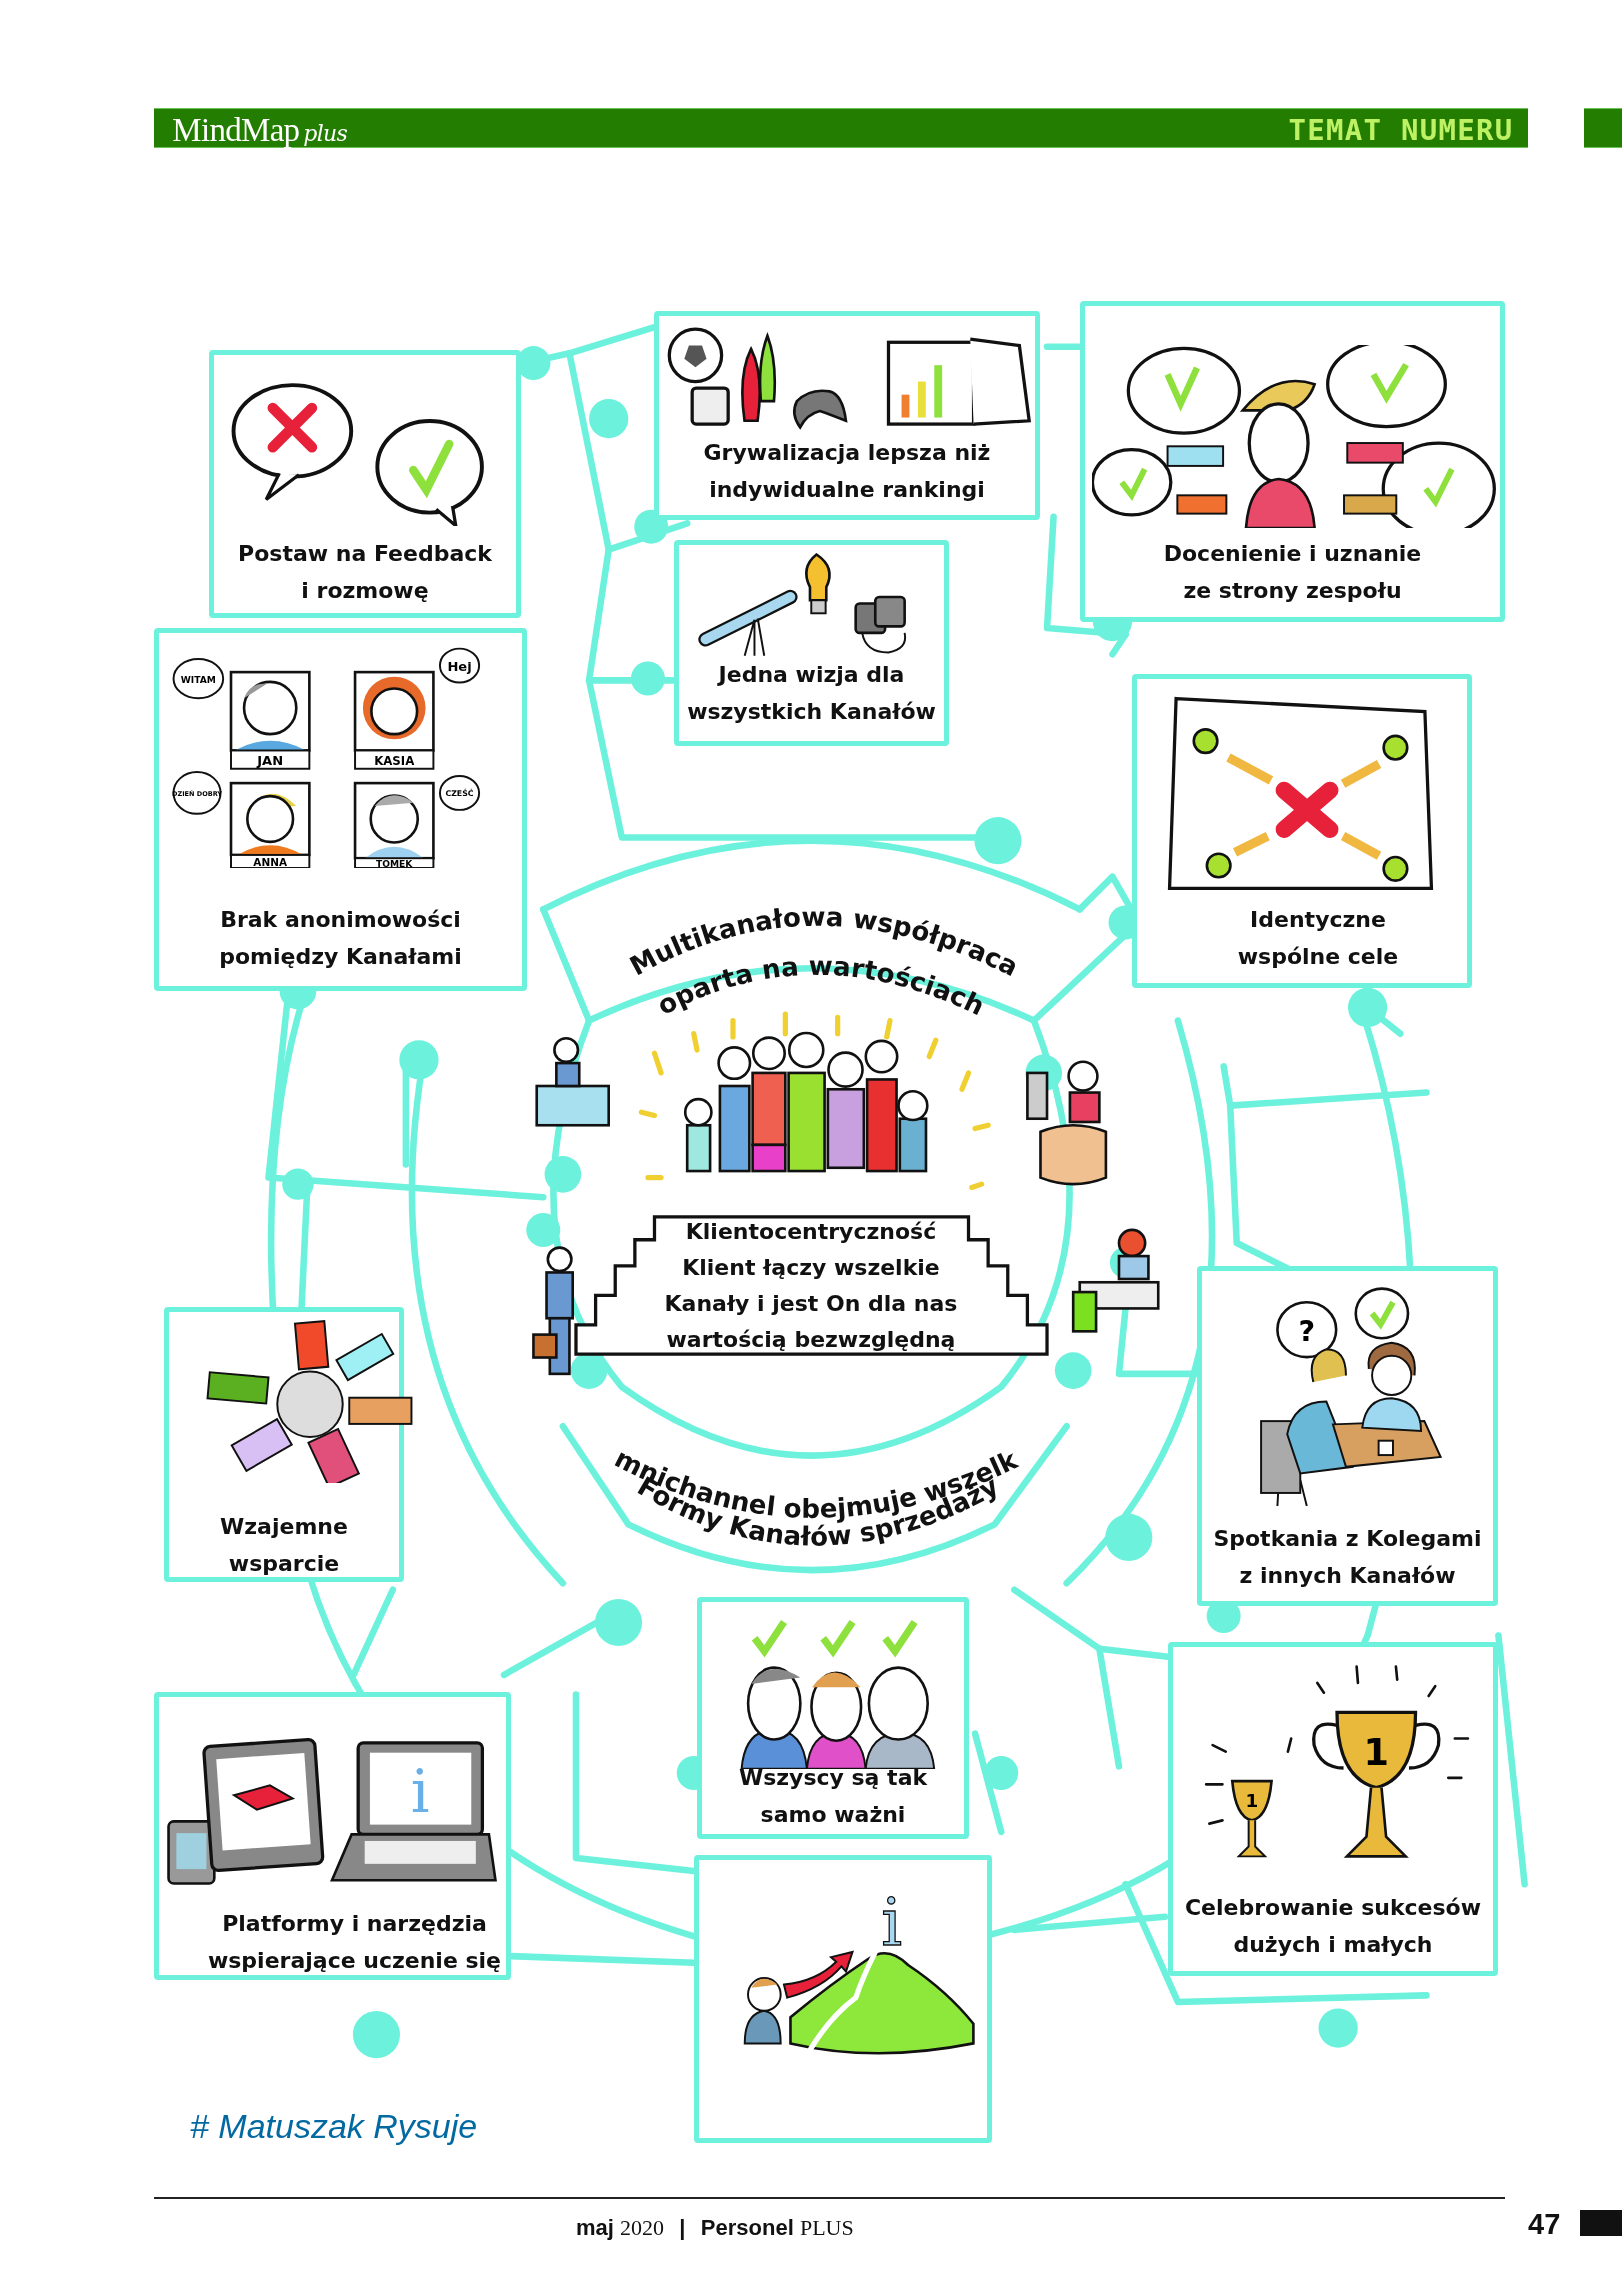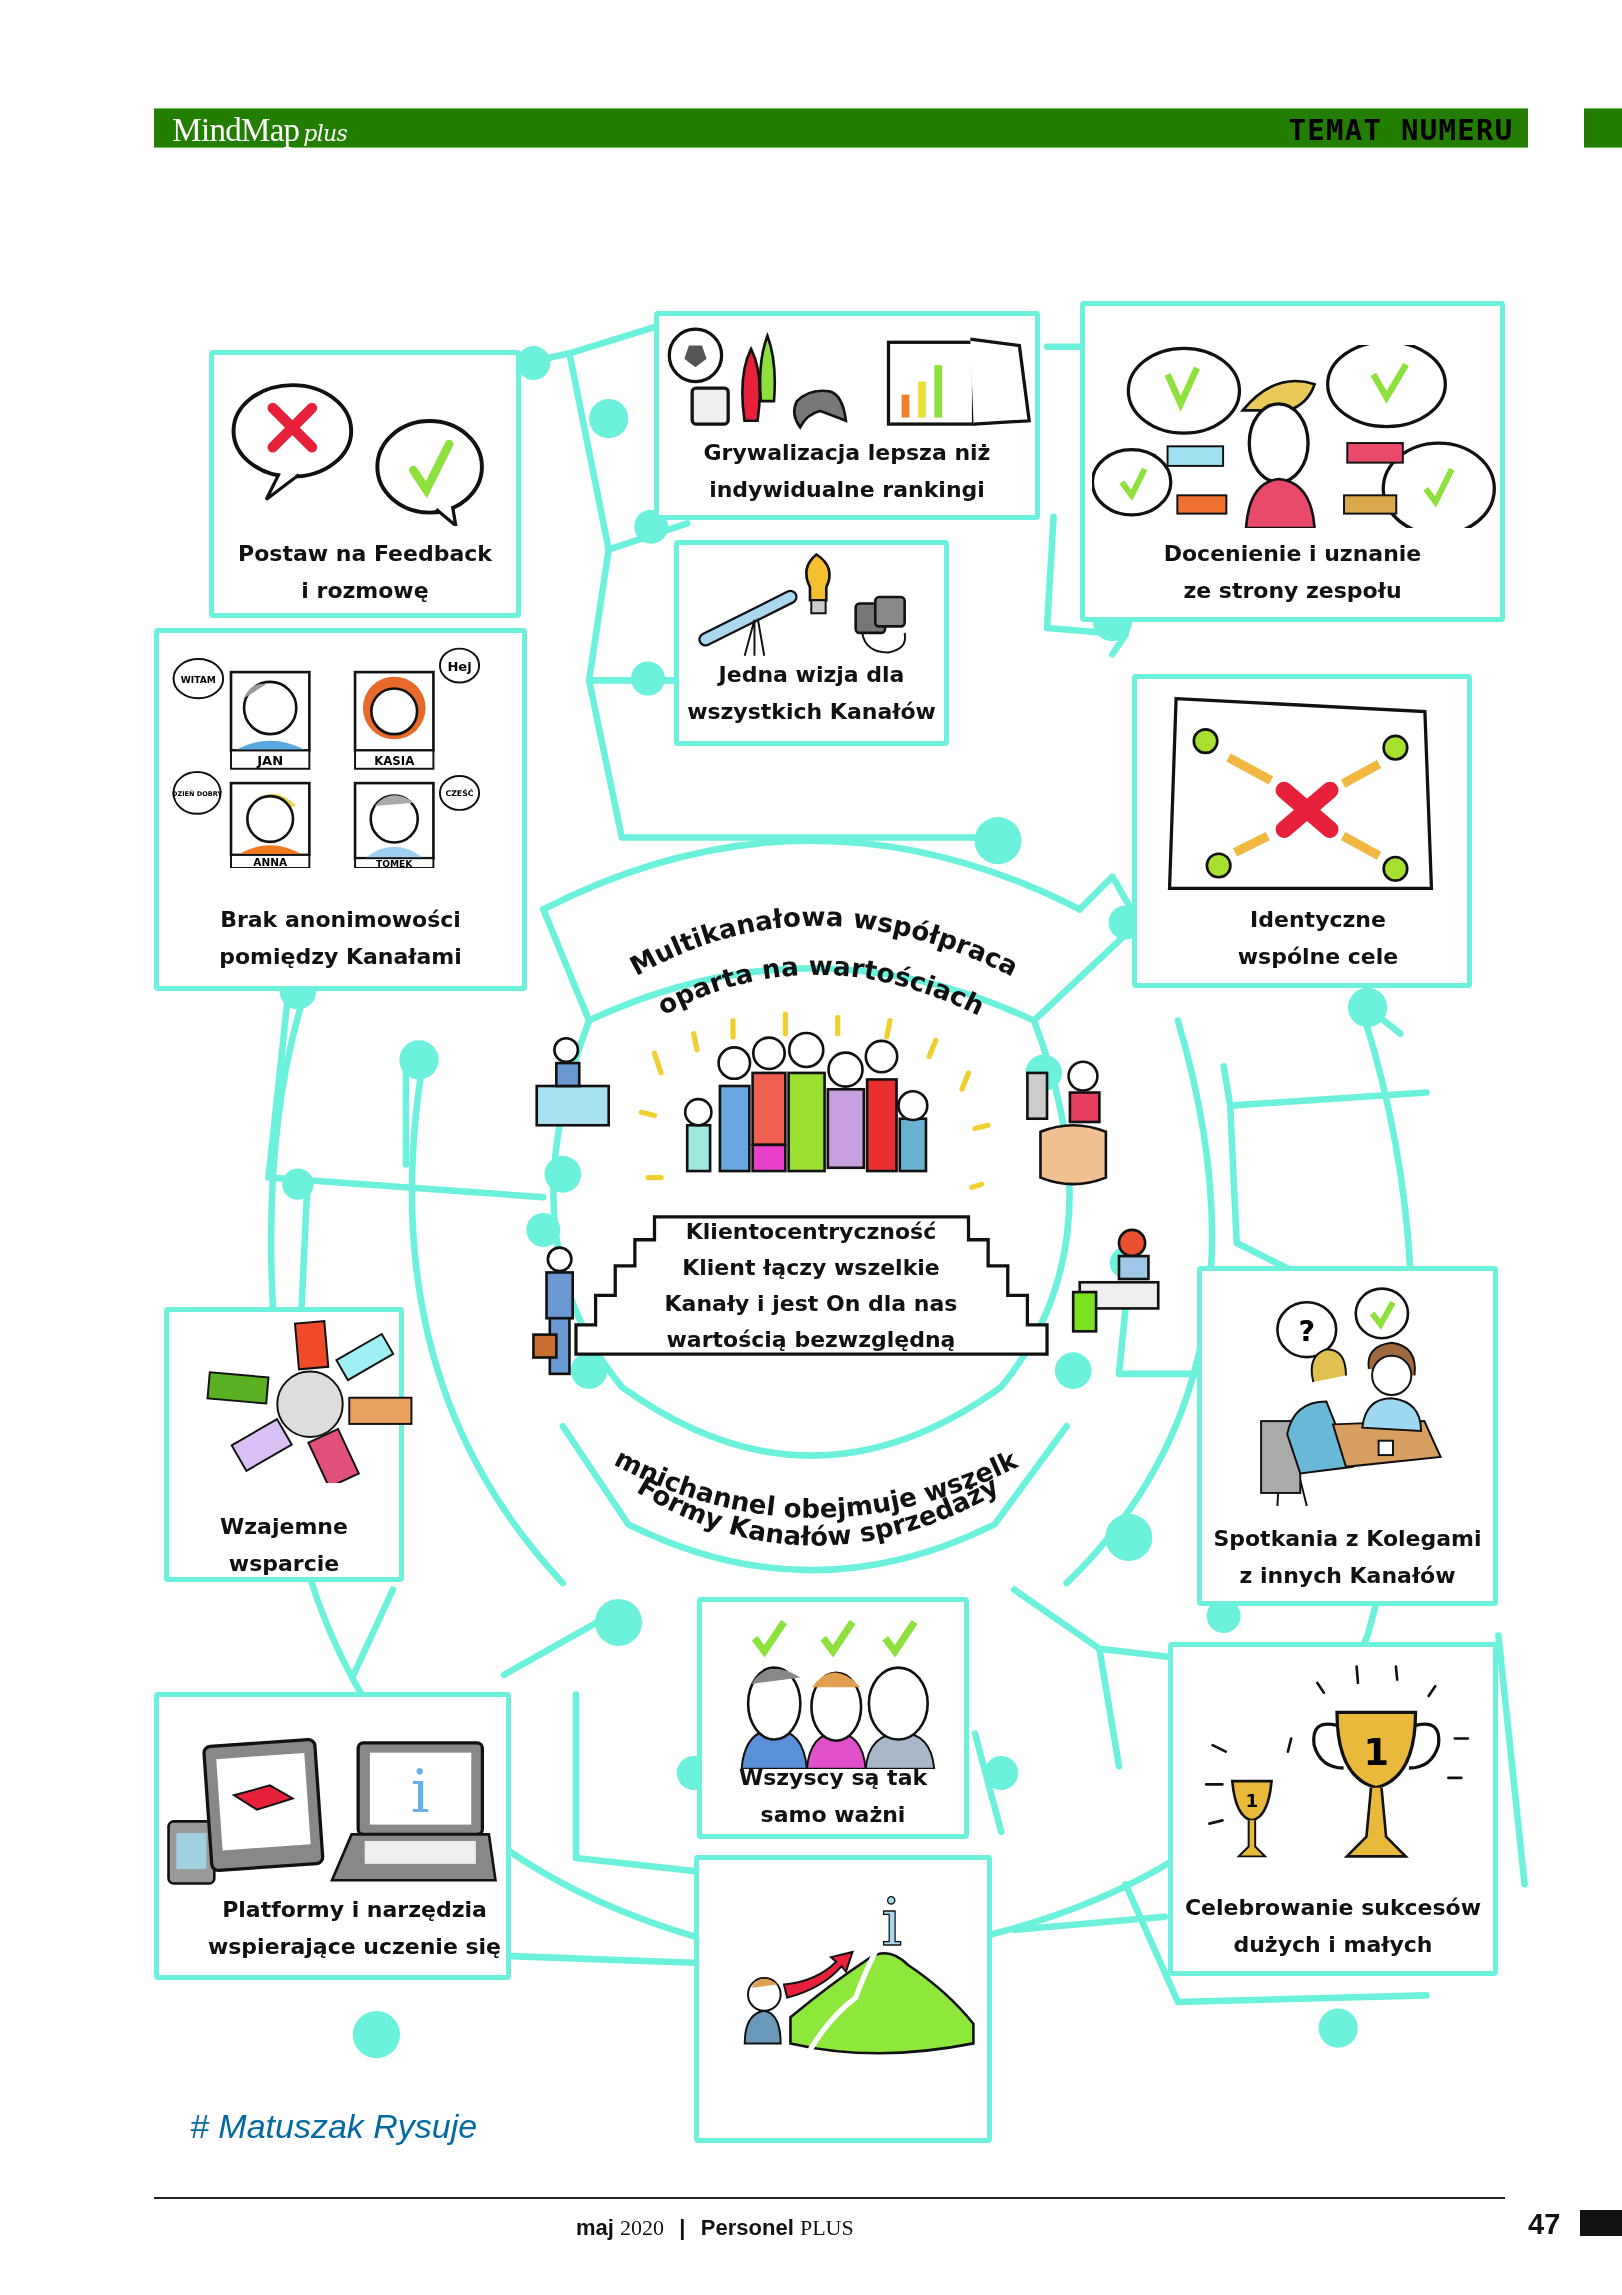--- a/index.html
+++ b/index.html
@@ -1,21 +1,21 @@
 <!DOCTYPE html>
 <html style="font-size:10.5px"><head>
 <meta charset="utf-8">
 <style>
   html, body { margin:0; padding:0; background:#ffffff; }
   body { width:1623px; height:2295px; position:relative; overflow:hidden; font-family:"DejaVu Sans", sans-serif; color:#111; }
   .hdr { position:absolute; top:108px; left:154px; width:1374px; height:38px; background:#237d00; border-top:1.3px solid #6fc25a; border-bottom:1.3px solid #6fc25a; }
   .hdr-tab { position:absolute; top:108px; left:1584px; width:39px; height:38px; background:#237d00; border-top:1.3px solid #6fc25a; border-bottom:1.3px solid #6fc25a; }
   .hdr .brand { position:absolute; left:18.3px; top:2.6px; font-family:"Liberation Serif", serif; font-size:33px; color:#fff; letter-spacing:-0.7px; }
   .hdr .brand .plus { font-family:"DejaVu Serif", serif; font-style:italic; font-size:22px; margin-left:3.9px; }
-  .hdr .section { position:absolute; right:14.4px; top:3.9px; font-family:"DejaVu Sans Mono", monospace; font-weight:bold; font-size:29px; color:#000000; letter-spacing:1.3px; }
+  .hdr .section { position:absolute; right:14.4px; top:3.9px; font-family:"DejaVu Sans Mono", monospace; font-weight:bold; font-size:29px; color:#bef264; letter-spacing:1.3px; }
 
   svg.net { position:absolute; left:0; top:0; }
   .card { position:absolute; background:#fff; border:5.9px solid #6cf1dd; box-sizing:border-box; border-radius:3.9px; }
   .card .cap { position:absolute; left:0; right:0; text-align:center; font-family:"DejaVu Sans", sans-serif; font-weight:bold; font-size:22px; line-height:37px; color:#111; }
   .ill { position:absolute; }
 
   .center-text { position:absolute; text-align:center; font-weight:bold; font-size:22px; line-height:36px; }
   .arc-label { font-family:"DejaVu Sans", sans-serif; font-weight:bold; font-size:40px; fill:#111; }
 
   .sig { position:absolute; left:190px; top:2107px; font-family:Liberation Sans, sans-serif; font-style:italic; font-size:34px; color:#0369a1; }
@@ -318,21 +318,21 @@
     <rect x="22" y="168" width="46" height="55" fill="#9ed0e0"></rect>
     <rect x="70" y="30" width="170" height="190" fill="#888" stroke="#111" stroke-width="5" rx="10" transform="rotate(-4 155 125)"></rect>
     <rect x="88" y="50" width="135" height="140" fill="#fff" transform="rotate(-4 155 125)"></rect>
     <path d="M 110 110 L 165 95 L 200 115 L 145 132 Z" fill="#e8213a" stroke="#111" stroke-width="3"></path>
     <rect x="300" y="30" width="190" height="140" fill="#888" stroke="#111" stroke-width="5" rx="8"></rect>
     <rect x="318" y="45" width="155" height="110" fill="#fff"></rect>
     <text x="395" y="135" text-anchor="middle" font-size="90" font-family="DejaVu Serif, serif" fill="#6ab0e8">i</text>
     <path d="M 290 170 L 500 170 L 510 240 L 260 240 Z" fill="#888" stroke="#111" stroke-width="4"></path>
     <rect x="310" y="180" width="170" height="35" fill="#eee"></rect>
   </svg>
-  <div class="cap" style="top:194px;padding-left:44px;">
+  <div class="cap" style="top:208px;padding-left:44px;">
     <div>Platformy i narzędzia</div>
     <div>wspierające uczenie się</div>
   </div>
 </div>
 
 <div class="card" style="left:1168px;top:1642px;width:330px;height:334px;">
   <svg class="ill" style="left:19.6px;top:13px;" width="288" height="216" viewBox="0 0 440 330">
     <g stroke="#111" stroke-width="4" stroke-linecap="round">
       <path d="M 250 10 L 252 35 M 310 10 L 312 30 M 190 35 L 200 50 M 370 40 L 360 55 M 420 120 L 400 120 M 410 180 L 390 180 M 30 130 L 50 140 M 20 190 L 45 190 M 25 250 L 45 245 M 150 120 L 145 140"></path>
     </g>

